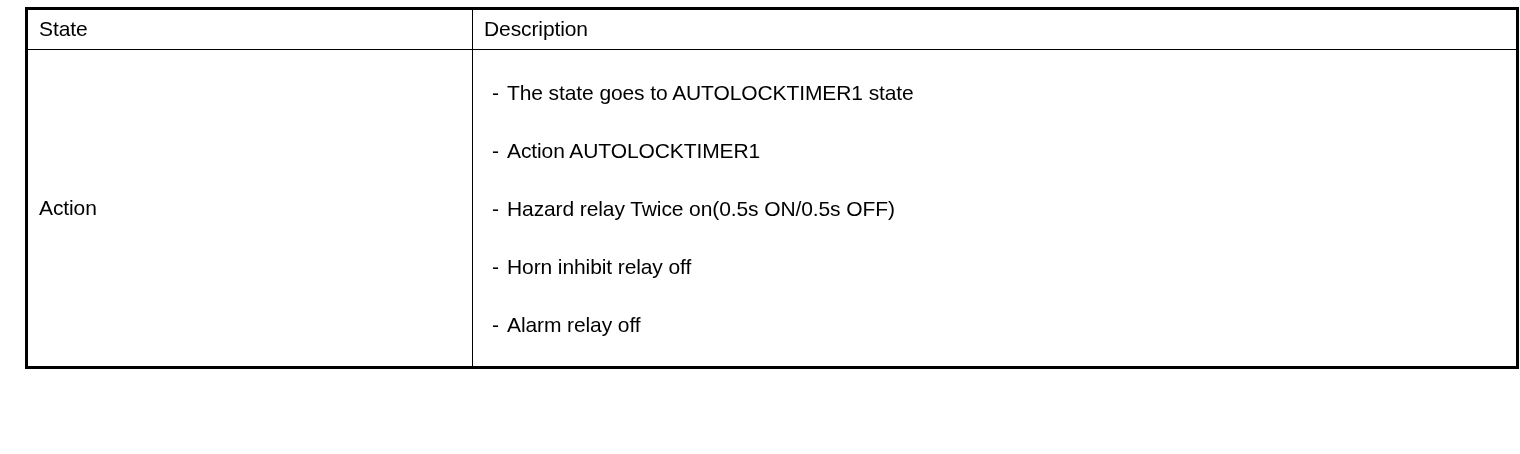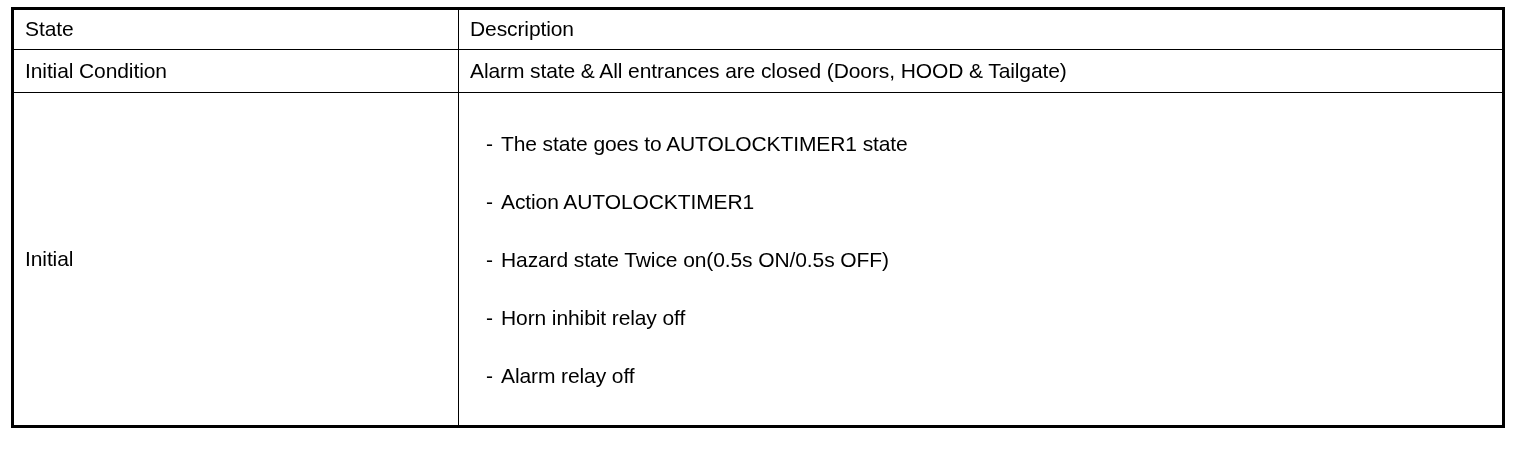--- a/index.html
+++ b/index.html
@@ -18,21 +18,21 @@
   .sheet {
     position: relative;
     width: 1520px;
     height: 454px;
     background: #ffffff;
   }
 
   
   .spec-table {
     position: absolute;
-    left: 11px;
+    left: 25px;
     top: 7px;
     width: 1494px;
     border-collapse: collapse;
     table-layout: fixed;
     border: 3px solid #000000;
     background: #ffffff;
   }
 
   .spec-table col.col-state { width: 446px; }
   .spec-table col.col-desc  { width: 1045px; }
@@ -58,21 +58,21 @@
   tr.row-event   td { height: 41px; }
   tr.row-action  td { height: 310px; }
 
   tr.row-action td.state-cell .cell-inner {
     white-space: nowrap;
   }
 
   
   .action-list {
     list-style: none;
-    margin: 16px;
+    margin: 8px;
     padding: 6px 0 4px 11px;
     height: 300px;
     box-sizing: border-box;
     display: flex;
     flex-direction: column;
     justify-content: space-around;
   }
   .action-list li {
     font-size: 21px;
     line-height: 1.1;
@@ -99,44 +99,36 @@
 
       <tr class="row-header">
         <td class="state-cell">
           <div class="cell-inner">State</div>
         </td>
         <td class="desc-cell">
           <div class="cell-inner">Description</div>
         </td>
       </tr>
 
-      <tr class="row-initial">
-        <td class="state-cell">
-          <div class="cell-inner">Initial Condition</div>
-        </td>
-        <td class="desc-cell">
-          <div class="cell-inner">Alarm state &amp; All entrances are closed (Doors, HOOD &amp; Tailgate)</div>
-        </td>
-      </tr>
 
 
       <tr class="row-action">
         <td class="state-cell">
-          <div class="cell-inner">Initial</div>
+          <div class="cell-inner">Action</div>
         </td>
         <td class="desc-cell">
           <ul class="action-list">
             <li>
               <span class="dash">-</span><span>The state goes to AUTOLOCKTIMER1 state</span>
             </li>
             <li>
               <span class="dash">-</span><span>Action AUTOLOCKTIMER1</span>
             </li>
             <li>
-              <span class="dash">-</span><span>Hazard state Twice on(0.5s ON/0.5s OFF)</span>
+              <span class="dash">-</span><span>Hazard relay Twice on(0.5s ON/0.5s OFF)</span>
             </li>
             <li>
               <span class="dash">-</span><span>Horn inhibit relay off</span>
             </li>
             <li>
               <span class="dash">-</span><span>Alarm relay off</span>
             </li>
           </ul>
         </td>
       </tr>

